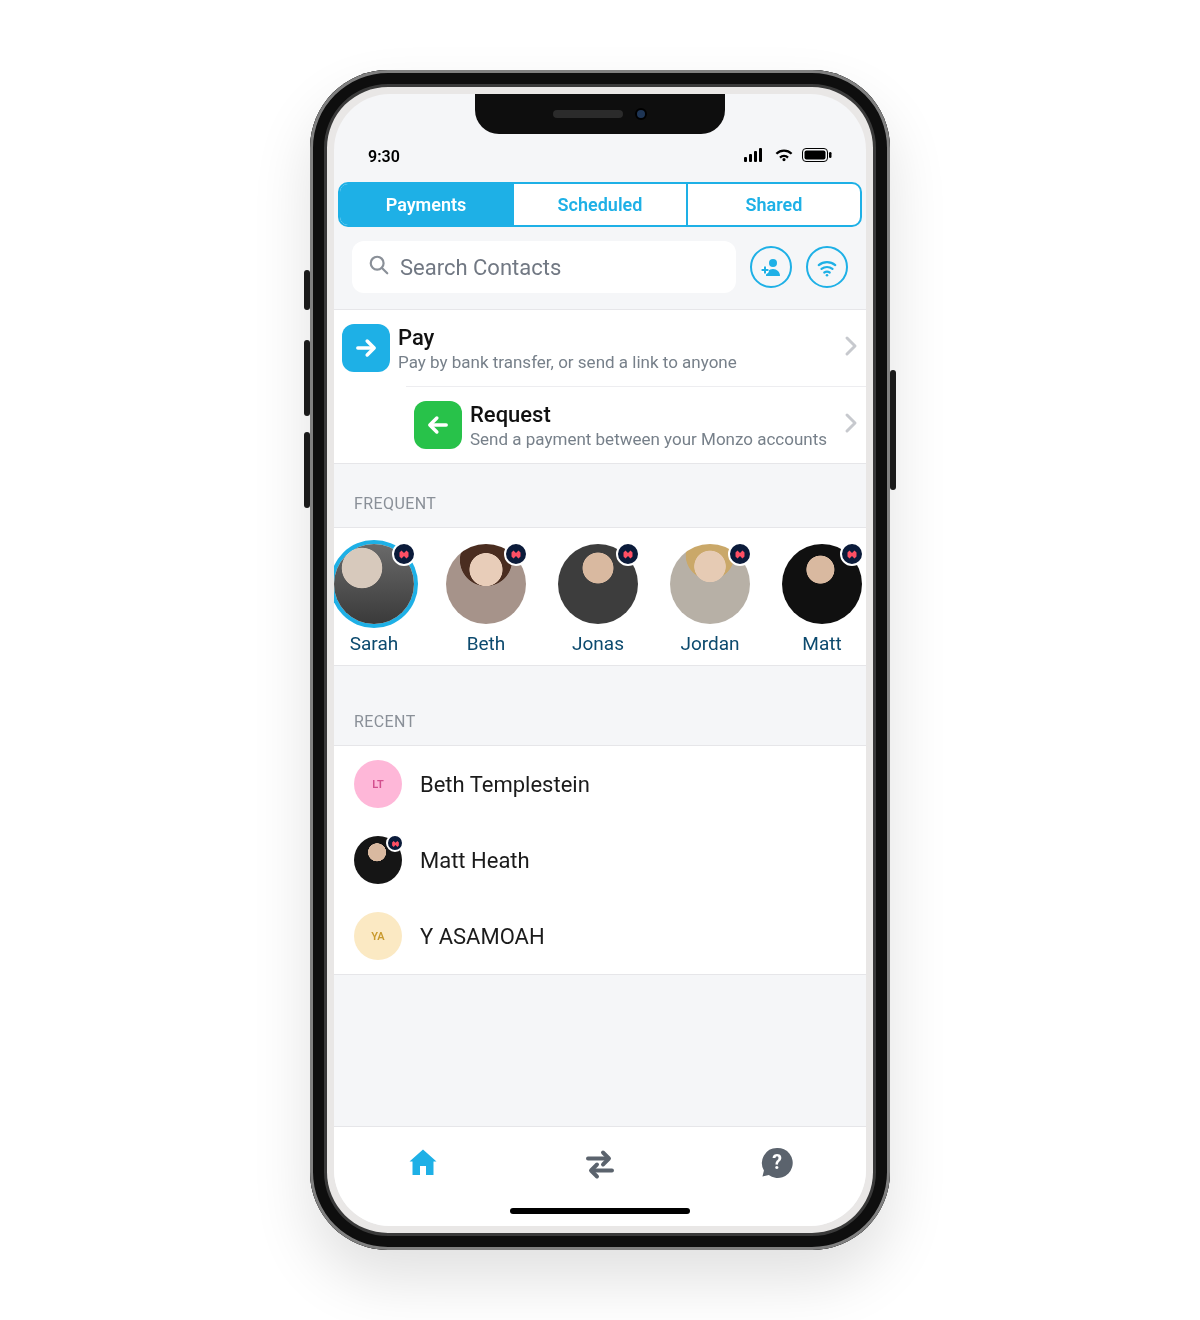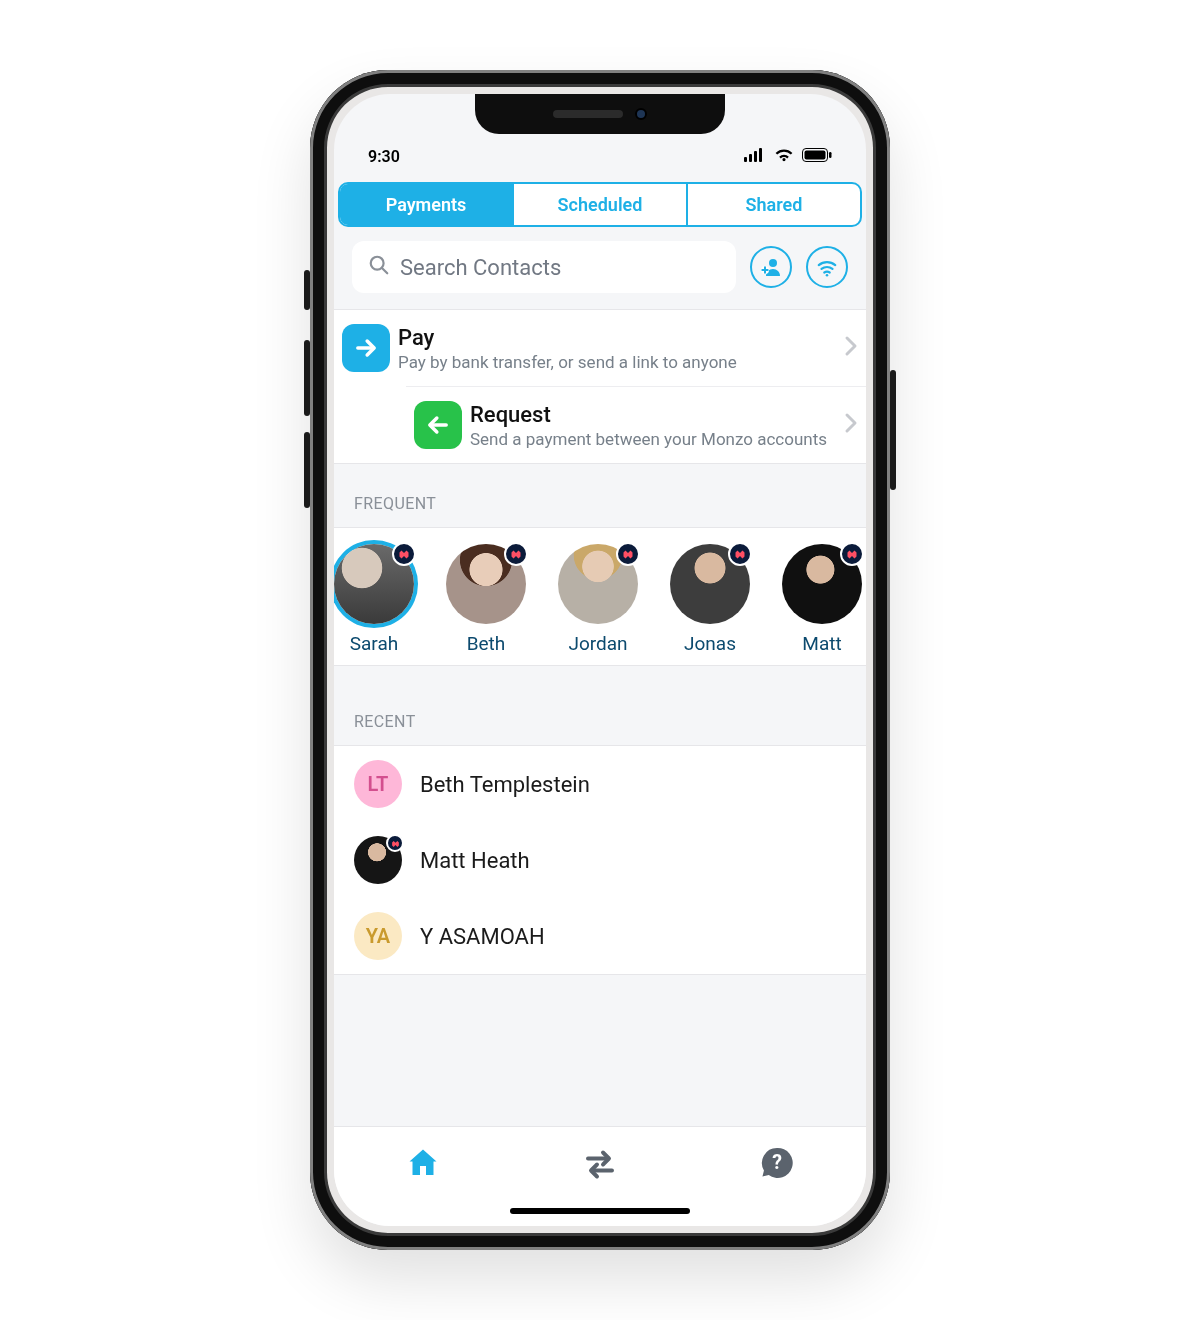--- a/index.html
+++ b/index.html
@@ -146,21 +146,21 @@
   
   .recent {
     background:#fff; border-top:1px solid #e6e6e9; border-bottom:1px solid #e6e6e9;
   }
   .recent-row {
     display:flex; align-items:center; gap:18px; padding:14px 20px; cursor:pointer;
   }
   .recent-avatar {
     width:48px; height:48px; border-radius:50%; flex:0 0 48px;
     display:flex; align-items:center; justify-content:center;
-    font-size:20px; font-weight:600; position:relative;
+    font-size:11px; font-weight:600; position:relative;
   }
   .recent-name { font-size:22px; color:#1b1b1b; }
   .bg-pink   { background:#feb7d8; color:#d34f8e; }
   .bg-cream  { background:#fbe9c3; color:#c99a2d; }
   .bg-photo  { background:radial-gradient(circle at 48% 34%, #d9b9a0 0 22%, transparent 23%), #151515; }
 
   .spacer { flex:1; }
 
   
   .tabbar {
@@ -305,38 +305,38 @@
         <div class="freq-avatar av-beth">
           <div class="freq-badge">
               <svg width="12" height="12" viewBox="0 0 24 24">
                 <path d="M3 9l4-4 5 5 5-5 4 4v8l-4 4-5-5-5 5-4-4z" fill="#ff4f64"></path>
               </svg>
             </div>
         </div>
         <div class="freq-name">Beth</div>
       </div>
       <div class="freq-item">
+        <div class="freq-avatar av-jonas">
+          <div class="freq-badge">
+              <svg width="12" height="12" viewBox="0 0 24 24">
+                <path d="M3 9l4-4 5 5 5-5 4 4v8l-4 4-5-5-5 5-4-4z" fill="#ff4f64"></path>
+              </svg>
+            </div>
+        </div>
+        <div class="freq-name">Jonas</div>
+      </div>
+      <div class="freq-item">
         <div class="freq-avatar av-jordan">
           <div class="freq-badge">
               <svg width="12" height="12" viewBox="0 0 24 24">
                 <path d="M3 9l4-4 5 5 5-5 4 4v8l-4 4-5-5-5 5-4-4z" fill="#ff4f64"></path>
               </svg>
             </div>
         </div>
         <div class="freq-name">Jordan</div>
-      </div>
-      <div class="freq-item">
-        <div class="freq-avatar av-jonas">
-          <div class="freq-badge">
-              <svg width="12" height="12" viewBox="0 0 24 24">
-                <path d="M3 9l4-4 5 5 5-5 4 4v8l-4 4-5-5-5 5-4-4z" fill="#ff4f64"></path>
-              </svg>
-            </div>
-        </div>
-        <div class="freq-name">Jonas</div>
       </div>
       <div class="freq-item">
         <div class="freq-avatar av-matt">
           <div class="freq-badge">
               <svg width="12" height="12" viewBox="0 0 24 24">
                 <path d="M3 9l4-4 5 5 5-5 4 4v8l-4 4-5-5-5 5-4-4z" fill="#ff4f64"></path>
               </svg>
             </div>
         </div>
         <div class="freq-name">Matt</div>

